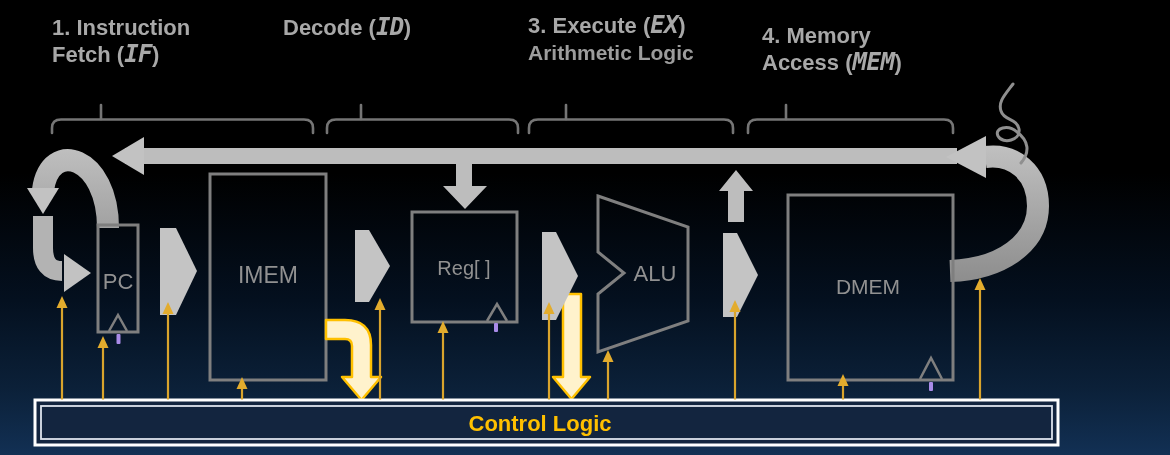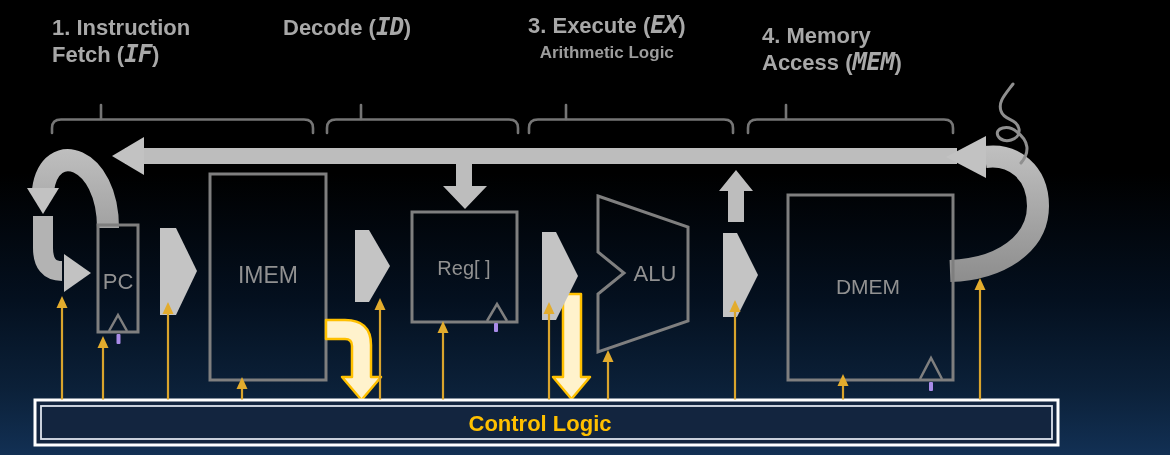--- a/index.html
+++ b/index.html
@@ -14,21 +14,21 @@
   .stage{
     position:absolute;
     color:#a8a8a8;
     font-weight:600;
     font-size:22px;
     line-height:27px;
     white-space:nowrap;
     margin-top:6px;
   }
   .stage .sub{
-    font-size:17px;
+    font-size:21px;
     line-height:21px;
     margin-top:3px;
     color:#9c9c9c;
     text-align:center;
   }
   .code{
     font-family:"DejaVu Sans Mono",monospace;
     font-weight:bold;
     font-size:24px;
     letter-spacing:-0.5px;

